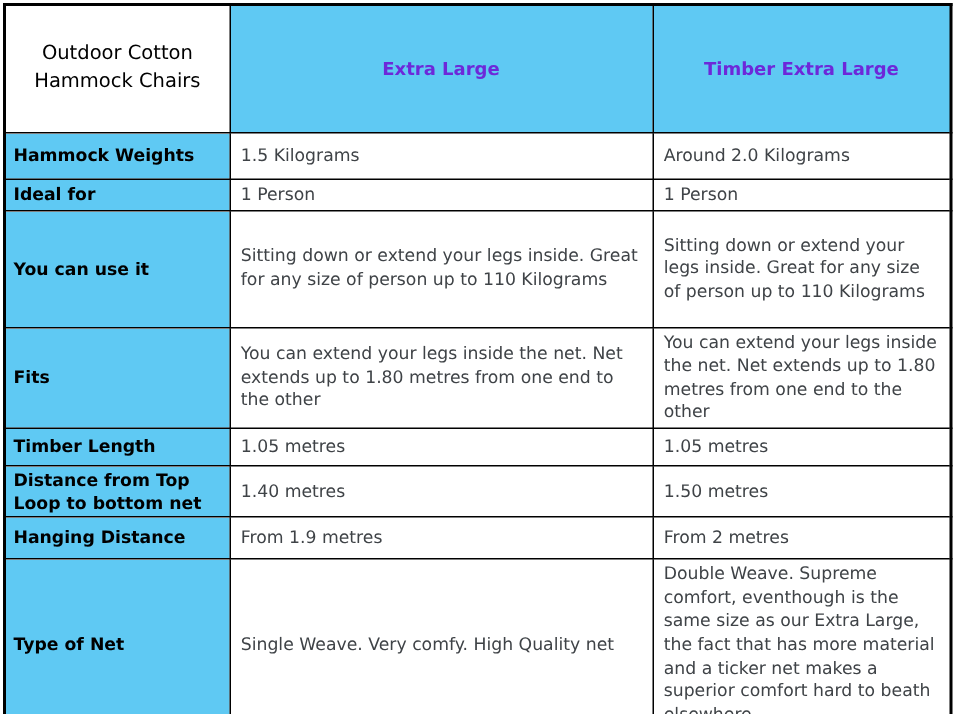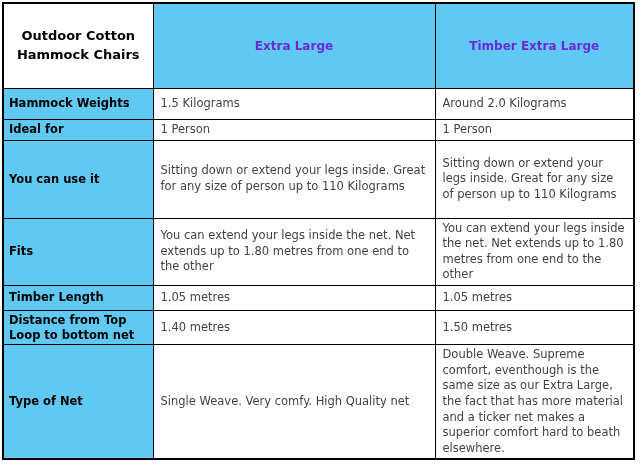--- a/index.html
+++ b/index.html
@@ -26,21 +26,21 @@
     border: 1px solid #000000;
     vertical-align: middle;
     overflow: hidden;
   }
 
   
   th.title-cell {
     background: #ffffff;
     color: #000000;
     font-size: 13px;
-    font-weight: bold;
+    font-weight: normal;
     text-align: center;
     padding: 2px 6px;
     line-height: 1.45;
   }
   th.col-head {
     background: #5fc9f3;
     color: #6d28d9;
     font-size: 12px;
     font-weight: bold;
     text-align: center;
@@ -125,20 +125,25 @@
     <td class="cell-val">1.05 metres</td>
     <td class="cell-val">1.05 metres</td>
   </tr>
 
   <tr class="r7">
     <td class="row-label">Distance from Top Loop to bottom net</td>
     <td class="cell-val">1.40 metres</td>
     <td class="cell-val">1.50 metres</td>
   </tr>
 
+  <tr class="r8">
+    <td class="row-label">Hanging Distance</td>
+    <td class="cell-val">From 1.9 metres</td>
+    <td class="cell-val">From 2 metres</td>
+  </tr>
 
   <tr class="r9">
     <td class="row-label">Type of Net</td>
     <td class="cell-val">Single Weave. Very comfy. High Quality net</td>
     <td class="cell-val">Double Weave. Supreme comfort, eventhough is the same size as our Extra Large, the fact that has more material and a ticker net makes a superior comfort hard to beath elsewhere.</td>
   </tr>
 </tbody>
   </table>
 
 </body></html>

